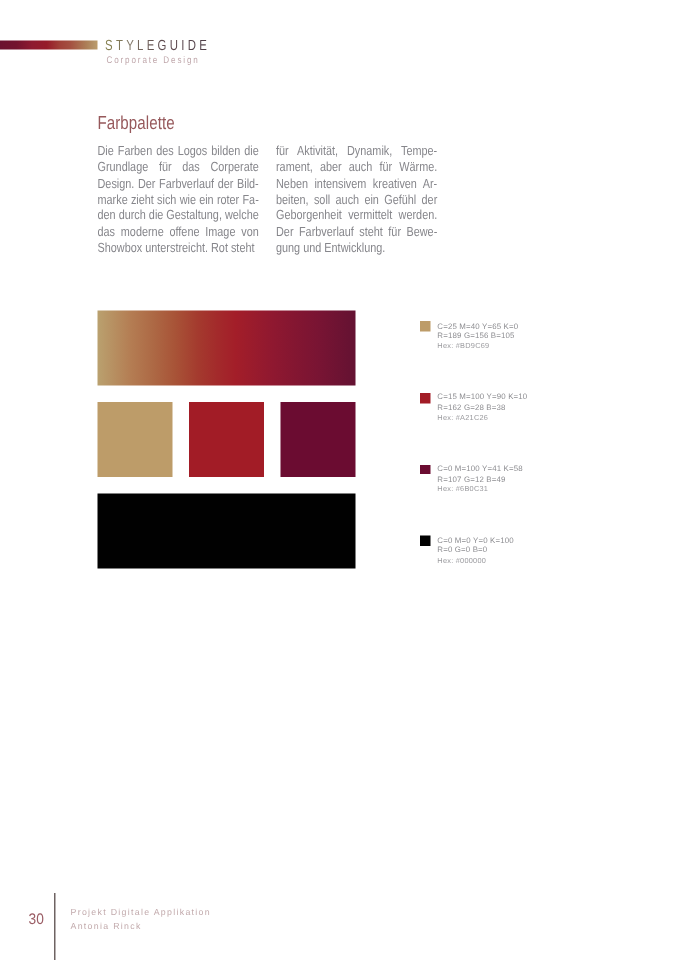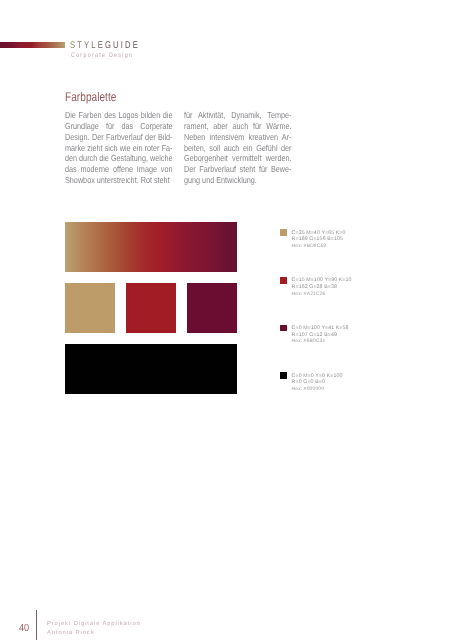--- a/index.html
+++ b/index.html
@@ -1,19 +1,19 @@
 <!DOCTYPE html>
 <html><head>
 <meta charset="utf-8">
 <title>Styleguide – Farbpalette</title>
 <style>
   html,body{margin:0;padding:0;}
   body{width:453px;height:640px;background:#ffffff;overflow:hidden;
        font-family:"Liberation Sans",sans-serif;-webkit-font-smoothing:antialiased;text-rendering:geometricPrecision;}
-  .page{position:absolute;left:0;top:16px;width:453px;height:570px;background:#fff;opacity:0.9999;}
+  .page{position:absolute;left:0;top:1px;width:453px;height:570px;background:#fff;opacity:0.9999;}
 
   
   .hdr-bar{position:absolute;left:0;top:26.4px;width:64.5px;height:5.7px;
     background:linear-gradient(90deg,#6b1230 0%,#73132e 17%,#8e1a30 33%,#961b29 48%,#a04038 61%,#a45041 72%,#ad8058 89%,#b6966a 97%,#bd9c69 100%);}
   .hdr-title{position:absolute;left:69.7px;top:24.3px;font-size:9.76px;letter-spacing:2.80px;
      white-space:nowrap;font-weight:400;transform:scaleX(0.78);transform-origin:0 0;
      background:linear-gradient(90deg,#85804d 0%,#807857 14%,#7e7364 24%,#6e5e58 40%,#61504f 47%,#5f4b51 62%,#54434a 82%,#4e4047 100%);
      -webkit-background-clip:text;background-clip:text;color:transparent;}
   .hdr-title span{color:transparent;}
   .hdr-sub{position:absolute;left:70.8px;top:35.6px;font-size:6.42px;letter-spacing:1.49px;
@@ -119,18 +119,18 @@
         <span class="leg-chip" style="background:#000000"></span>
         <span class="leg-txt">
           <span class="leg-l">C=0 M=0 Y=0 K=100</span>
           <span class="leg-l">R=0 G=0 B=0</span>
           <span class="leg-l hex">Hex: #000000</span>
         </span>
       </div>
     </div>
 
   <div class="ft-rule"></div>
-  <div class="ft-page">40</div>
+  <div class="ft-page">30</div>
   <div class="ft-txt">
     <div>Projekt Digitale Applikation</div>
     <div>Antonia Rinck</div>
   </div>
 </div>
 
 </body></html>

